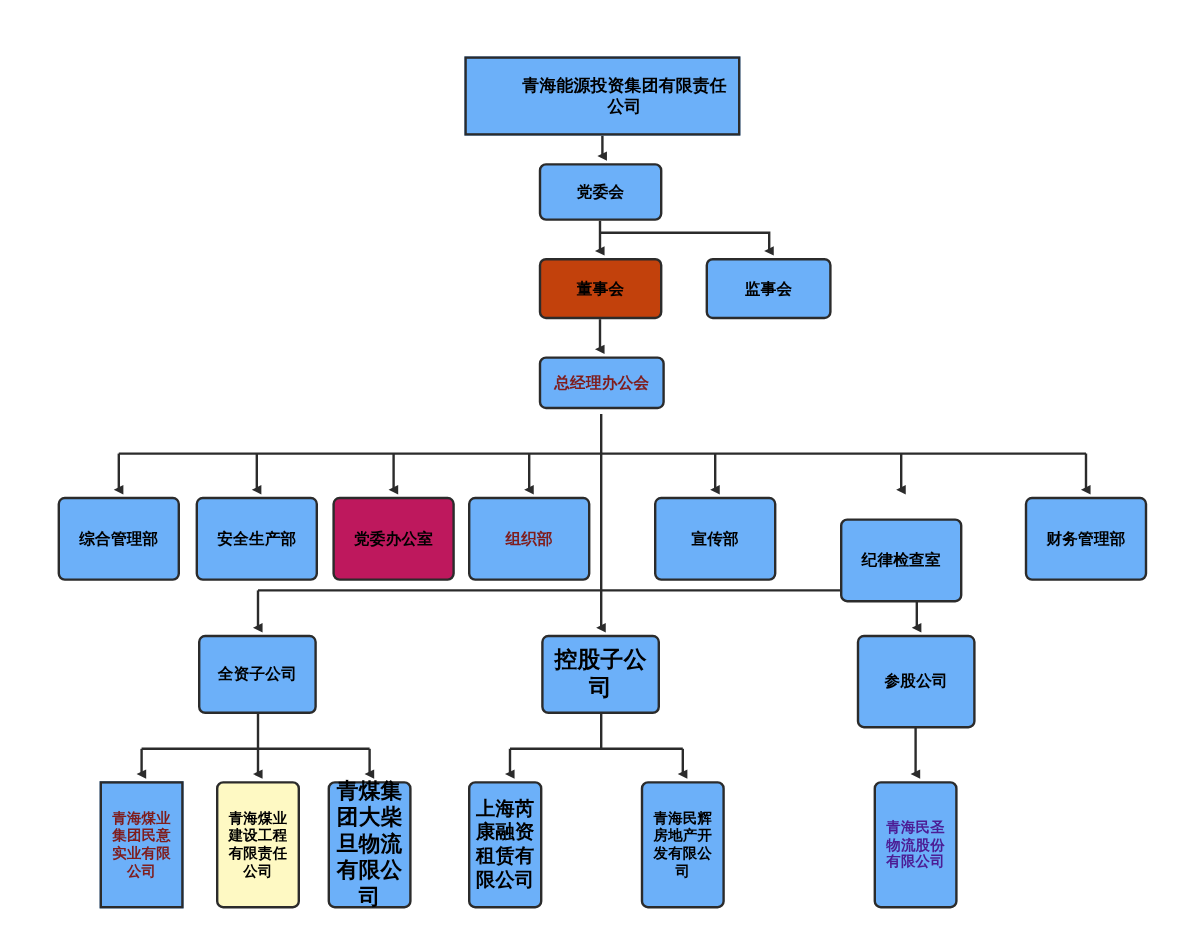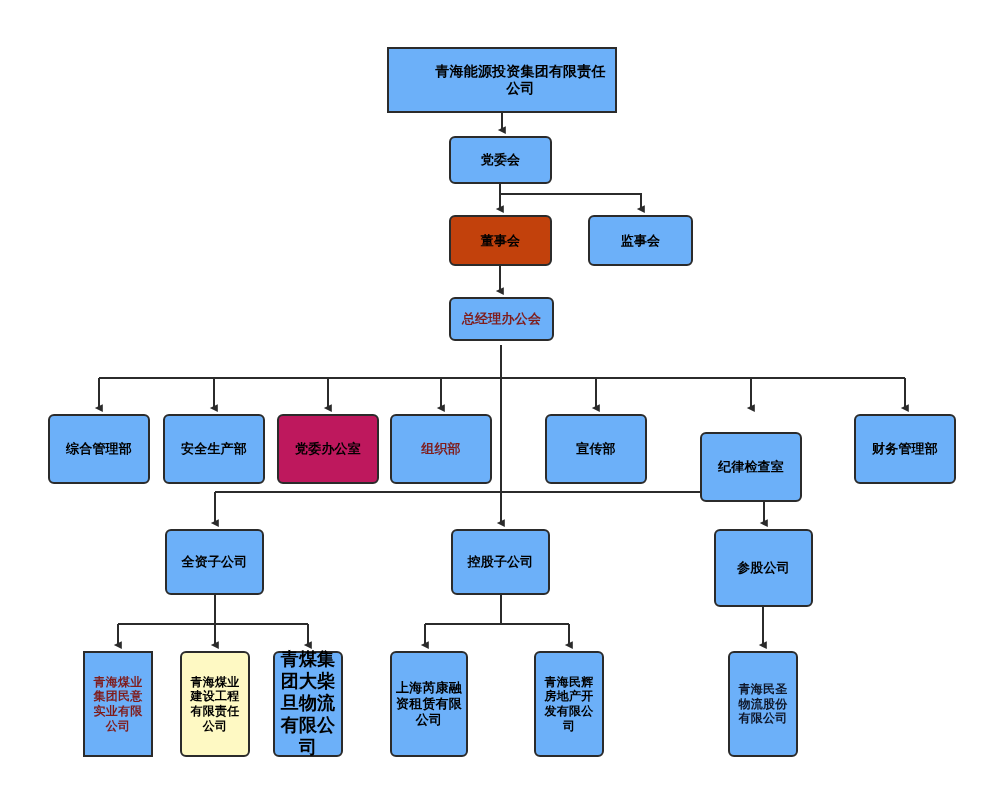--- a/index.html
+++ b/index.html
@@ -126,39 +126,39 @@
       </div>
       <div class="node-box rounded" style="left: 700px; top: 414px; width: 102px; height: 70px; font-size: 13px; background: rgb(108, 176, 249); border-color: rgb(43, 43, 43); color: rgb(0, 0, 0); margin-top: 18px;">
         <span class="node-label">纪律检查室</span>
       </div>
       <div class="node-box rounded" style="left: 854px; top: 414px; width: 102px; height: 70px; font-size: 13px; background: rgb(108, 176, 249); border-color: rgb(43, 43, 43); color: rgb(0, 0, 0);">
         <span class="node-label">财务管理部</span>
       </div>
       <div class="node-box rounded" style="left: 165px; top: 529px; width: 99px; height: 66px; font-size: 13px; background: rgb(108, 176, 249); border-color: rgb(43, 43, 43); color: rgb(0, 0, 0);">
         <span class="node-label">全资子公司</span>
       </div>
-      <div class="node-box rounded" style="left: 451px; top: 529px; width: 99px; height: 66px; font-size: 13px; background: rgb(108, 176, 249); border-color: rgb(43, 43, 43); color: rgb(0, 0, 0);">
+      <div class="node-box rounded" style="left: 451px; top: 529px; width: 99px; height: 66px; font-size: 19px; background: rgb(108, 176, 249); border-color: rgb(43, 43, 43); color: rgb(0, 0, 0);">
         <span class="node-label">控股子公司</span>
       </div>
       <div class="node-box rounded" style="left: 714px; top: 529px; width: 99px; height: 78px; font-size: 13px; background: rgb(108, 176, 249); border-color: rgb(43, 43, 43); color: rgb(0, 0, 0);">
         <span class="node-label">参股公司</span>
       </div>
       <div class="node-box sharp" style="left: 83px; top: 651px; width: 70px; height: 106px; font-size: 12px; background: rgb(108, 176, 249); border-color: rgb(43, 43, 43); color: #7f1d1d;">
         <span class="node-label">青海煤业集团民意实业有限公司</span>
       </div>
       <div class="node-box rounded" style="left: 180px; top: 651px; width: 70px; height: 106px; font-size: 12px; background: #fef9c3; border-color: rgb(43, 43, 43); color: rgb(0, 0, 0);">
         <span class="node-label">青海煤业建设工程有限责任公司</span>
       </div>
       <div class="node-box rounded" style="left: 273px; top: 651px; width: 70px; height: 106px; font-size: 18px; background: rgb(108, 176, 249); border-color: rgb(43, 43, 43); color: rgb(0, 0, 0);">
         <span class="node-label">青煤集团大柴旦物流有限公司</span>
       </div>
-      <div class="node-box rounded" style="left: 390px; top: 651px; width: 78px; height: 106px; font-size: 13px; background: rgb(108, 176, 249); border-color: rgb(43, 43, 43); color: rgb(0, 0, 0);">
+      <div class="node-box rounded" style="left: 390px; top: 651px; width: 62px; height: 106px; font-size: 16px; background: rgb(108, 176, 249); border-color: rgb(43, 43, 43); color: rgb(0, 0, 0);">
         <span class="node-label">上海芮康融资租赁有限公司</span>
       </div>
       <div class="node-box rounded" style="left: 534px; top: 651px; width: 70px; height: 106px; font-size: 12px; background: rgb(108, 176, 249); border-color: rgb(43, 43, 43); color: rgb(0, 0, 0);">
         <span class="node-label">青海民辉房地产开发有限公司</span>
       </div>
-      <div class="node-box rounded" style="left: 728px; top: 651px; width: 70px; height: 106px; font-size: 12px; background: rgb(108, 176, 249); border-color: rgb(43, 43, 43); color: #0f172a;">
+      <div class="node-box rounded" style="left: 728px; top: 651px; width: 70px; height: 106px; font-size: 12px; background: rgb(108, 176, 249); border-color: rgb(43, 43, 43); color: #4c1d95;">
         <span class="node-label">青海民圣物流股份有限公司</span>
       </div>
     </div>
 
 </div>
 
 </body></html>

